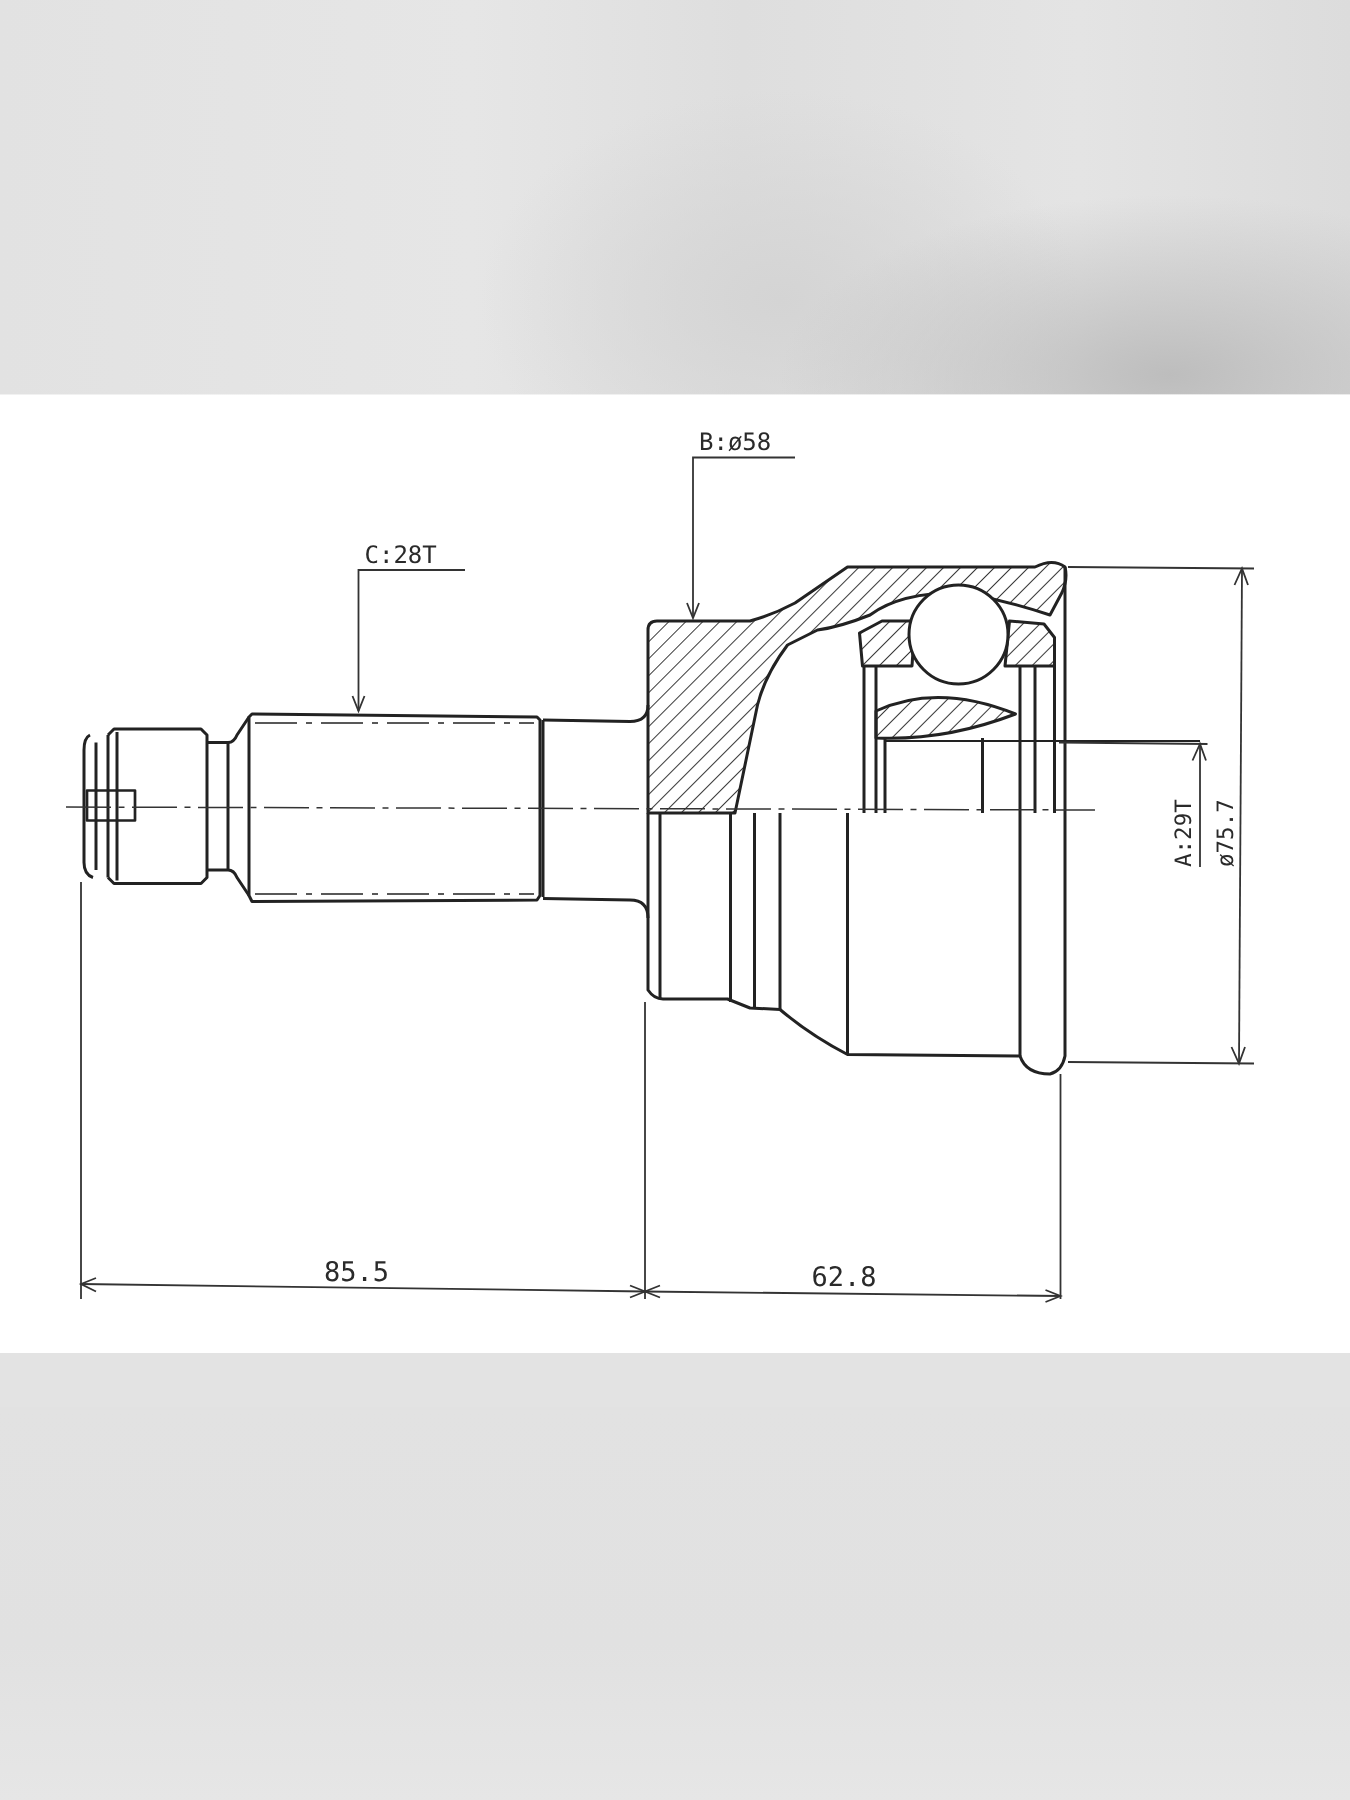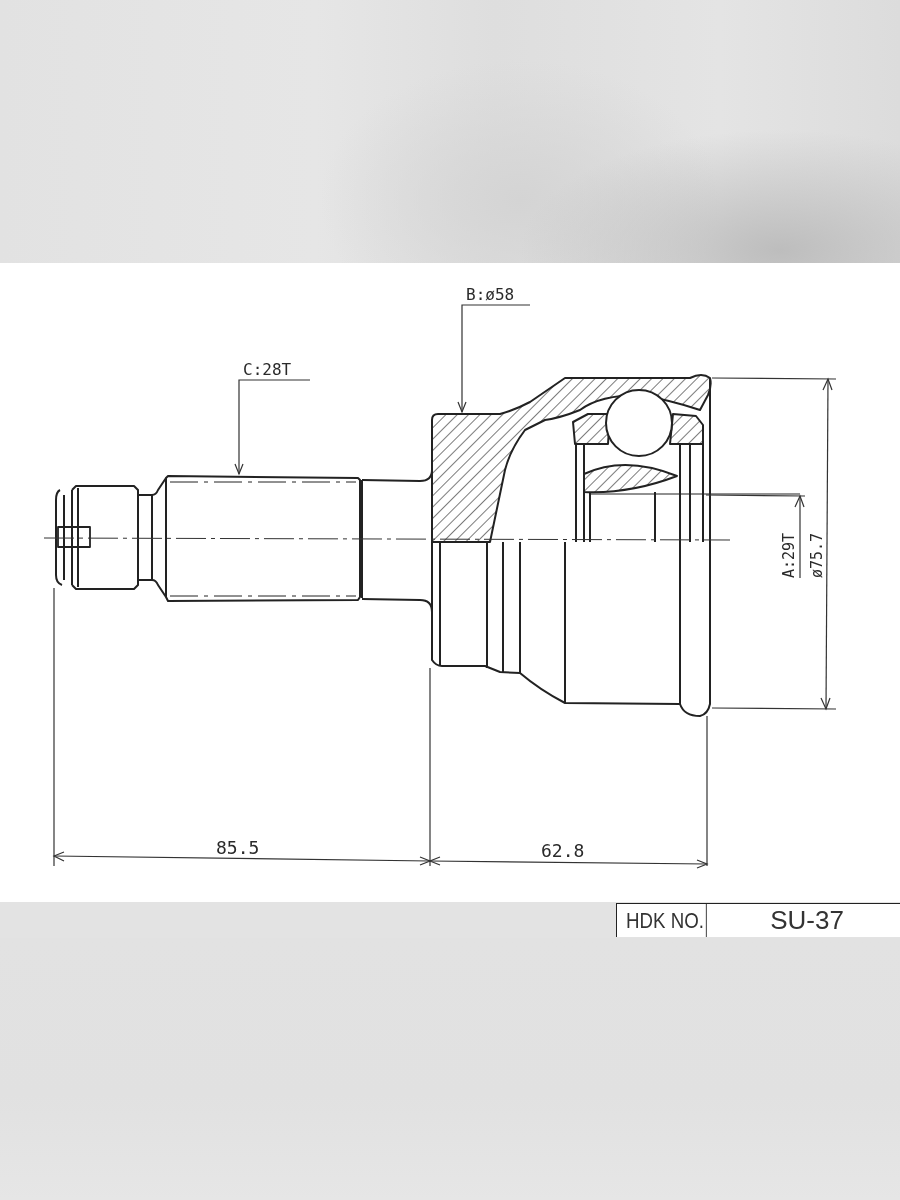--- a/index.html
+++ b/index.html
@@ -151,19 +151,15 @@
     </g>
 
     <text class="lbl" x="466" y="300" font-size="16">B:ø58</text>
     <text class="lbl" x="243" y="375" font-size="16">C:28T</text>
     <text class="lbl" x="216" y="854" font-size="18">85.5</text>
     <text class="lbl" x="541" y="857" font-size="18">62.8</text>
     <text class="lbl" font-size="15" transform="translate(794,578) rotate(-90)">A:29T</text>
     <text class="lbl" font-size="15" transform="translate(822,578) rotate(-90)">ø75.7</text>
   </svg>
 
-  <div class="title-block">
-    <div class="tb-label">HDK NO.</div>
-    <div class="tb-value">SU-37</div>
-  </div>
 </div>
 
 <div class="bg-bottom"></div>
 
 </body></html>

